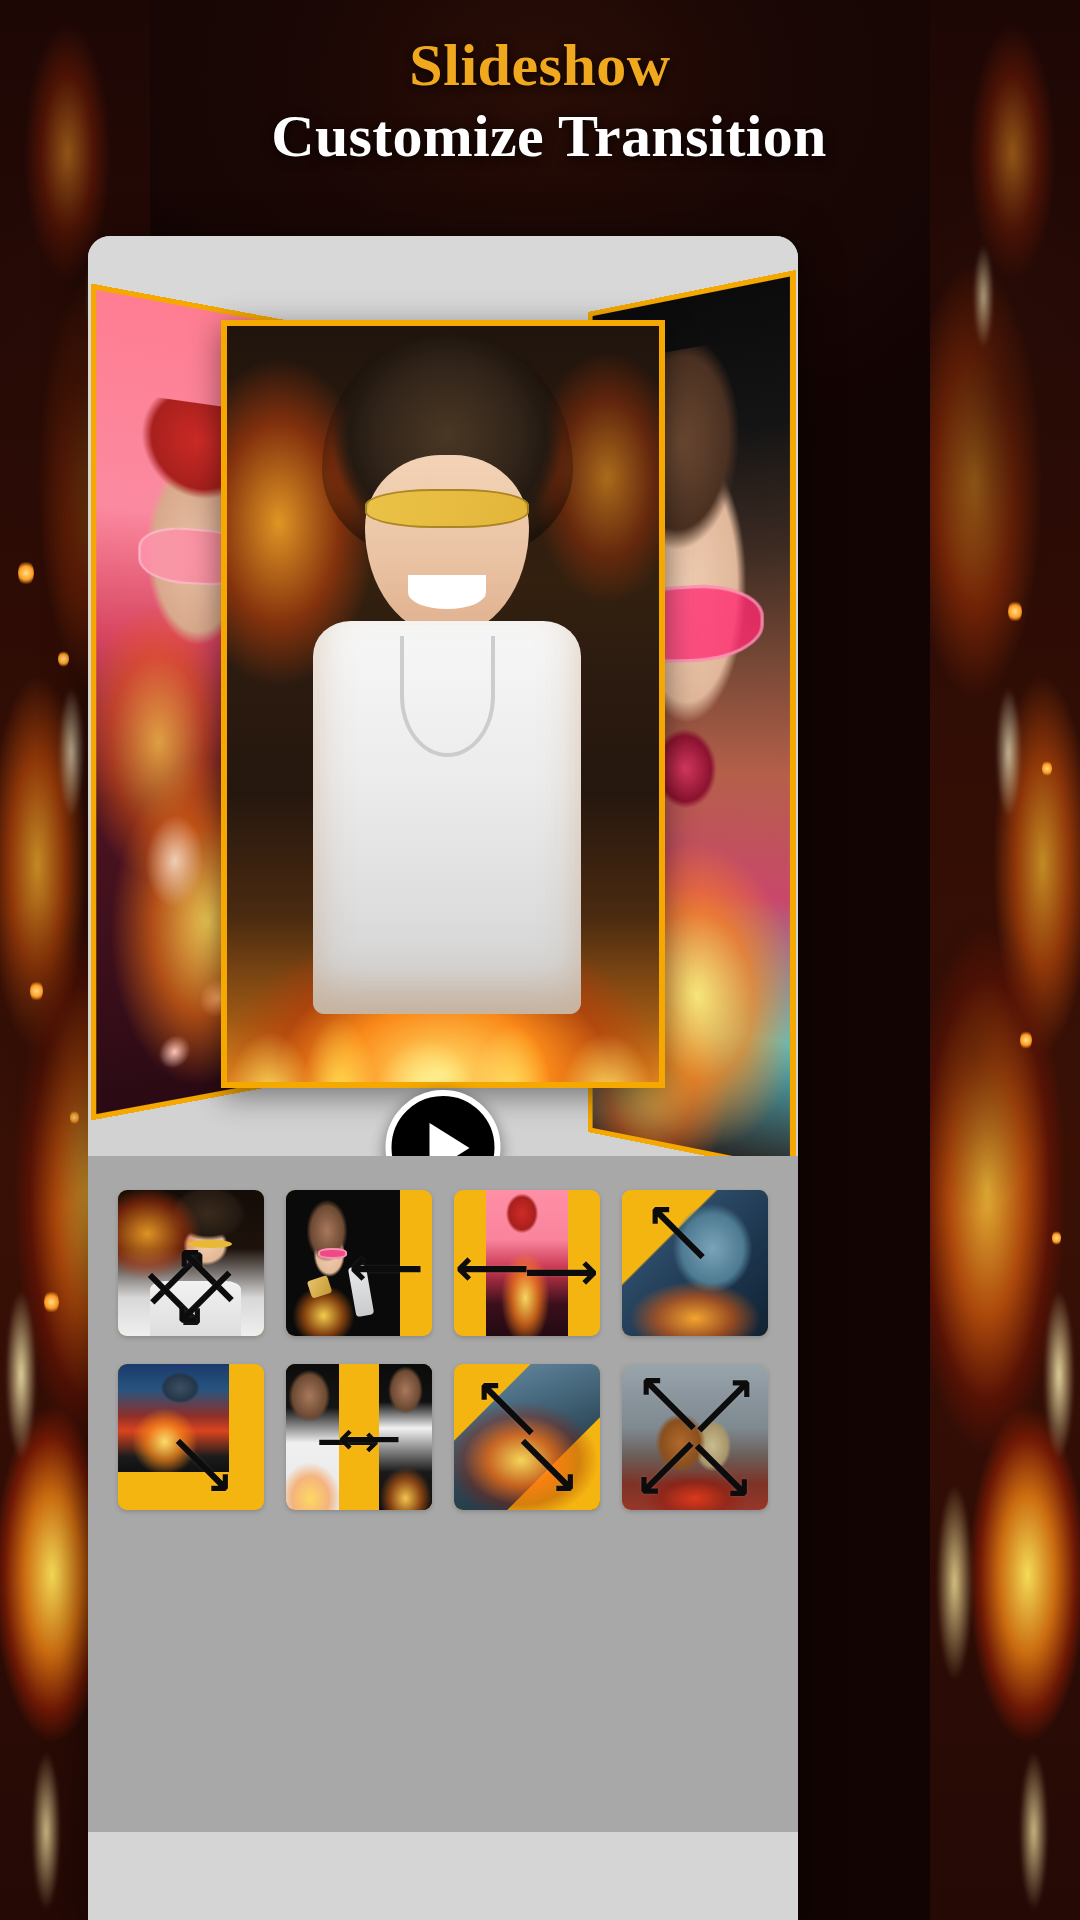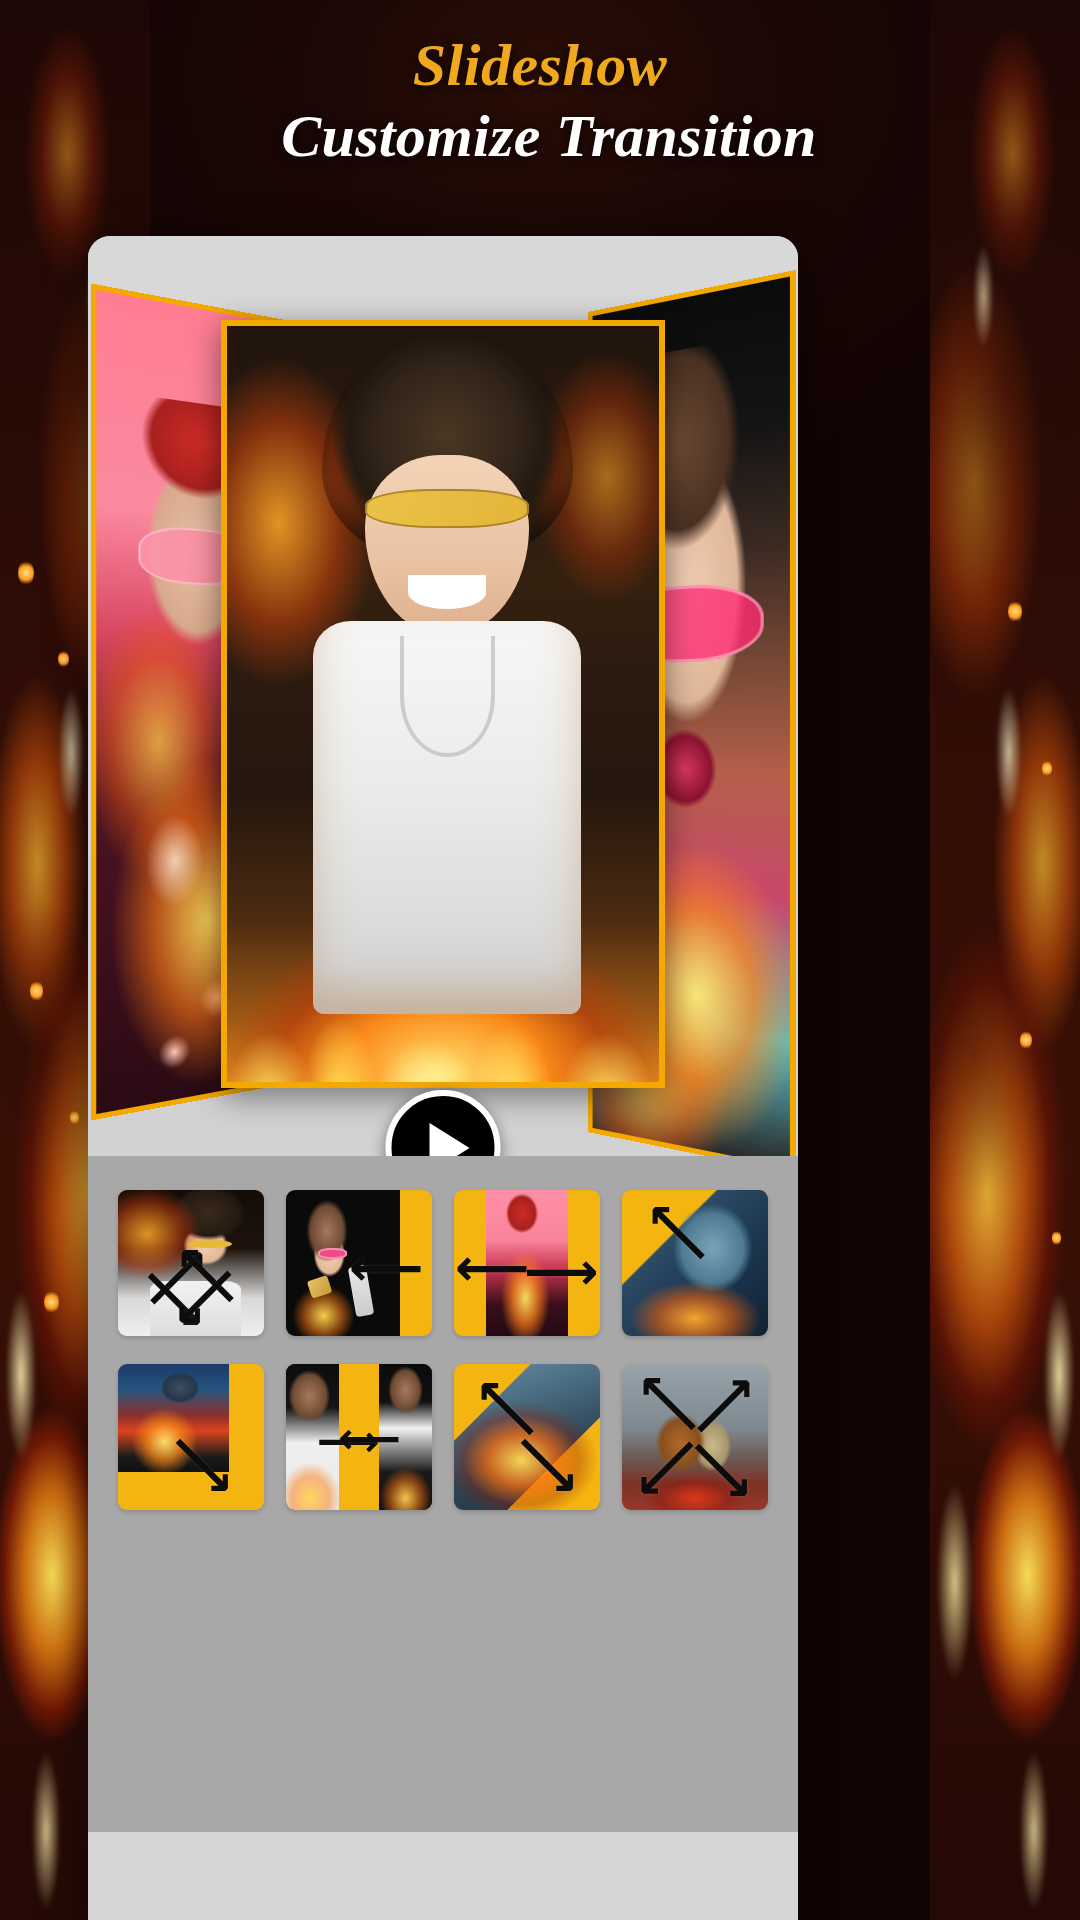--- a/index.html
+++ b/index.html
@@ -64,21 +64,20 @@
     position: absolute; border-radius: 50%;
     background: radial-gradient(circle, #ffe089 0%, #ff9c22 45%, rgba(190,60,5,0) 75%);
     filter: blur(.6px);
   }
 
   
   .header {
     position: absolute; left: 0; right: 0; top: 34px;
     text-align: center;
     z-index: 6;
-    font-style: italic;
   }
   .title-main {
     font-family: "Liberation Serif", "DejaVu Serif", serif;
     font-size: 60px; font-weight: 700;
     color: #f0a91e;
     letter-spacing: .5px;
     line-height: 1.05;
     text-shadow: 0 2px 10px rgba(0,0,0,.8);
   }
   .title-sub {

